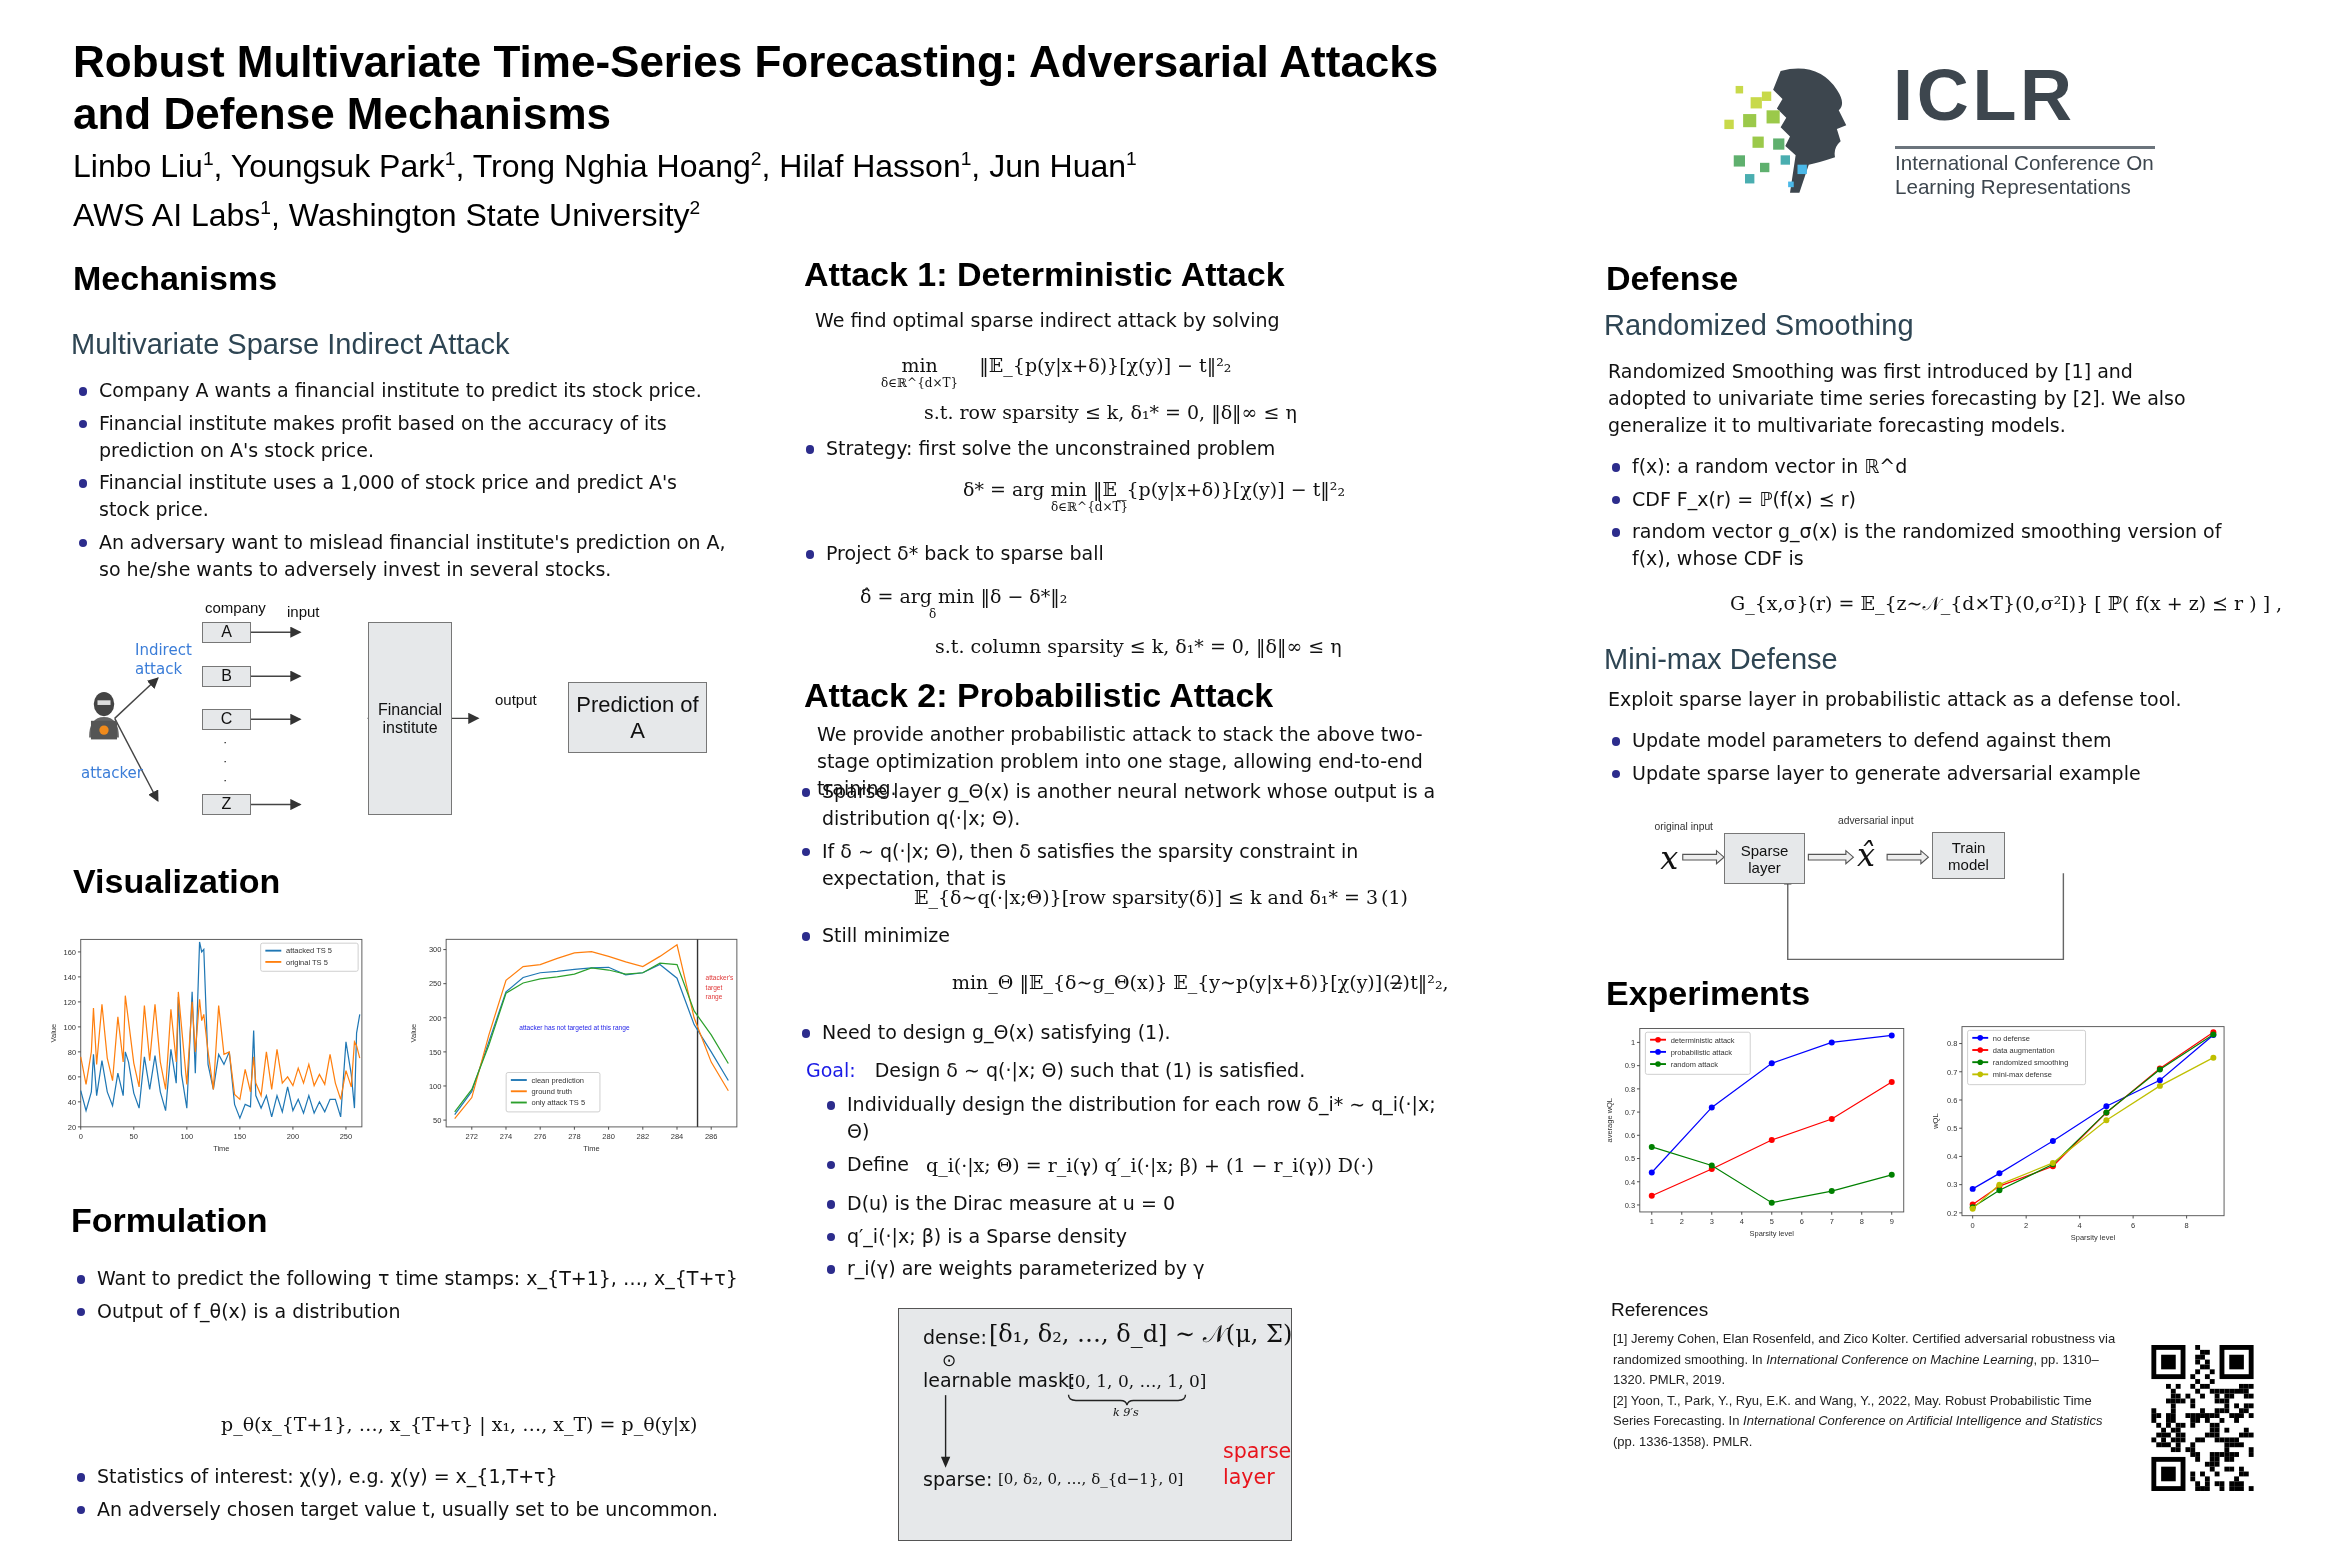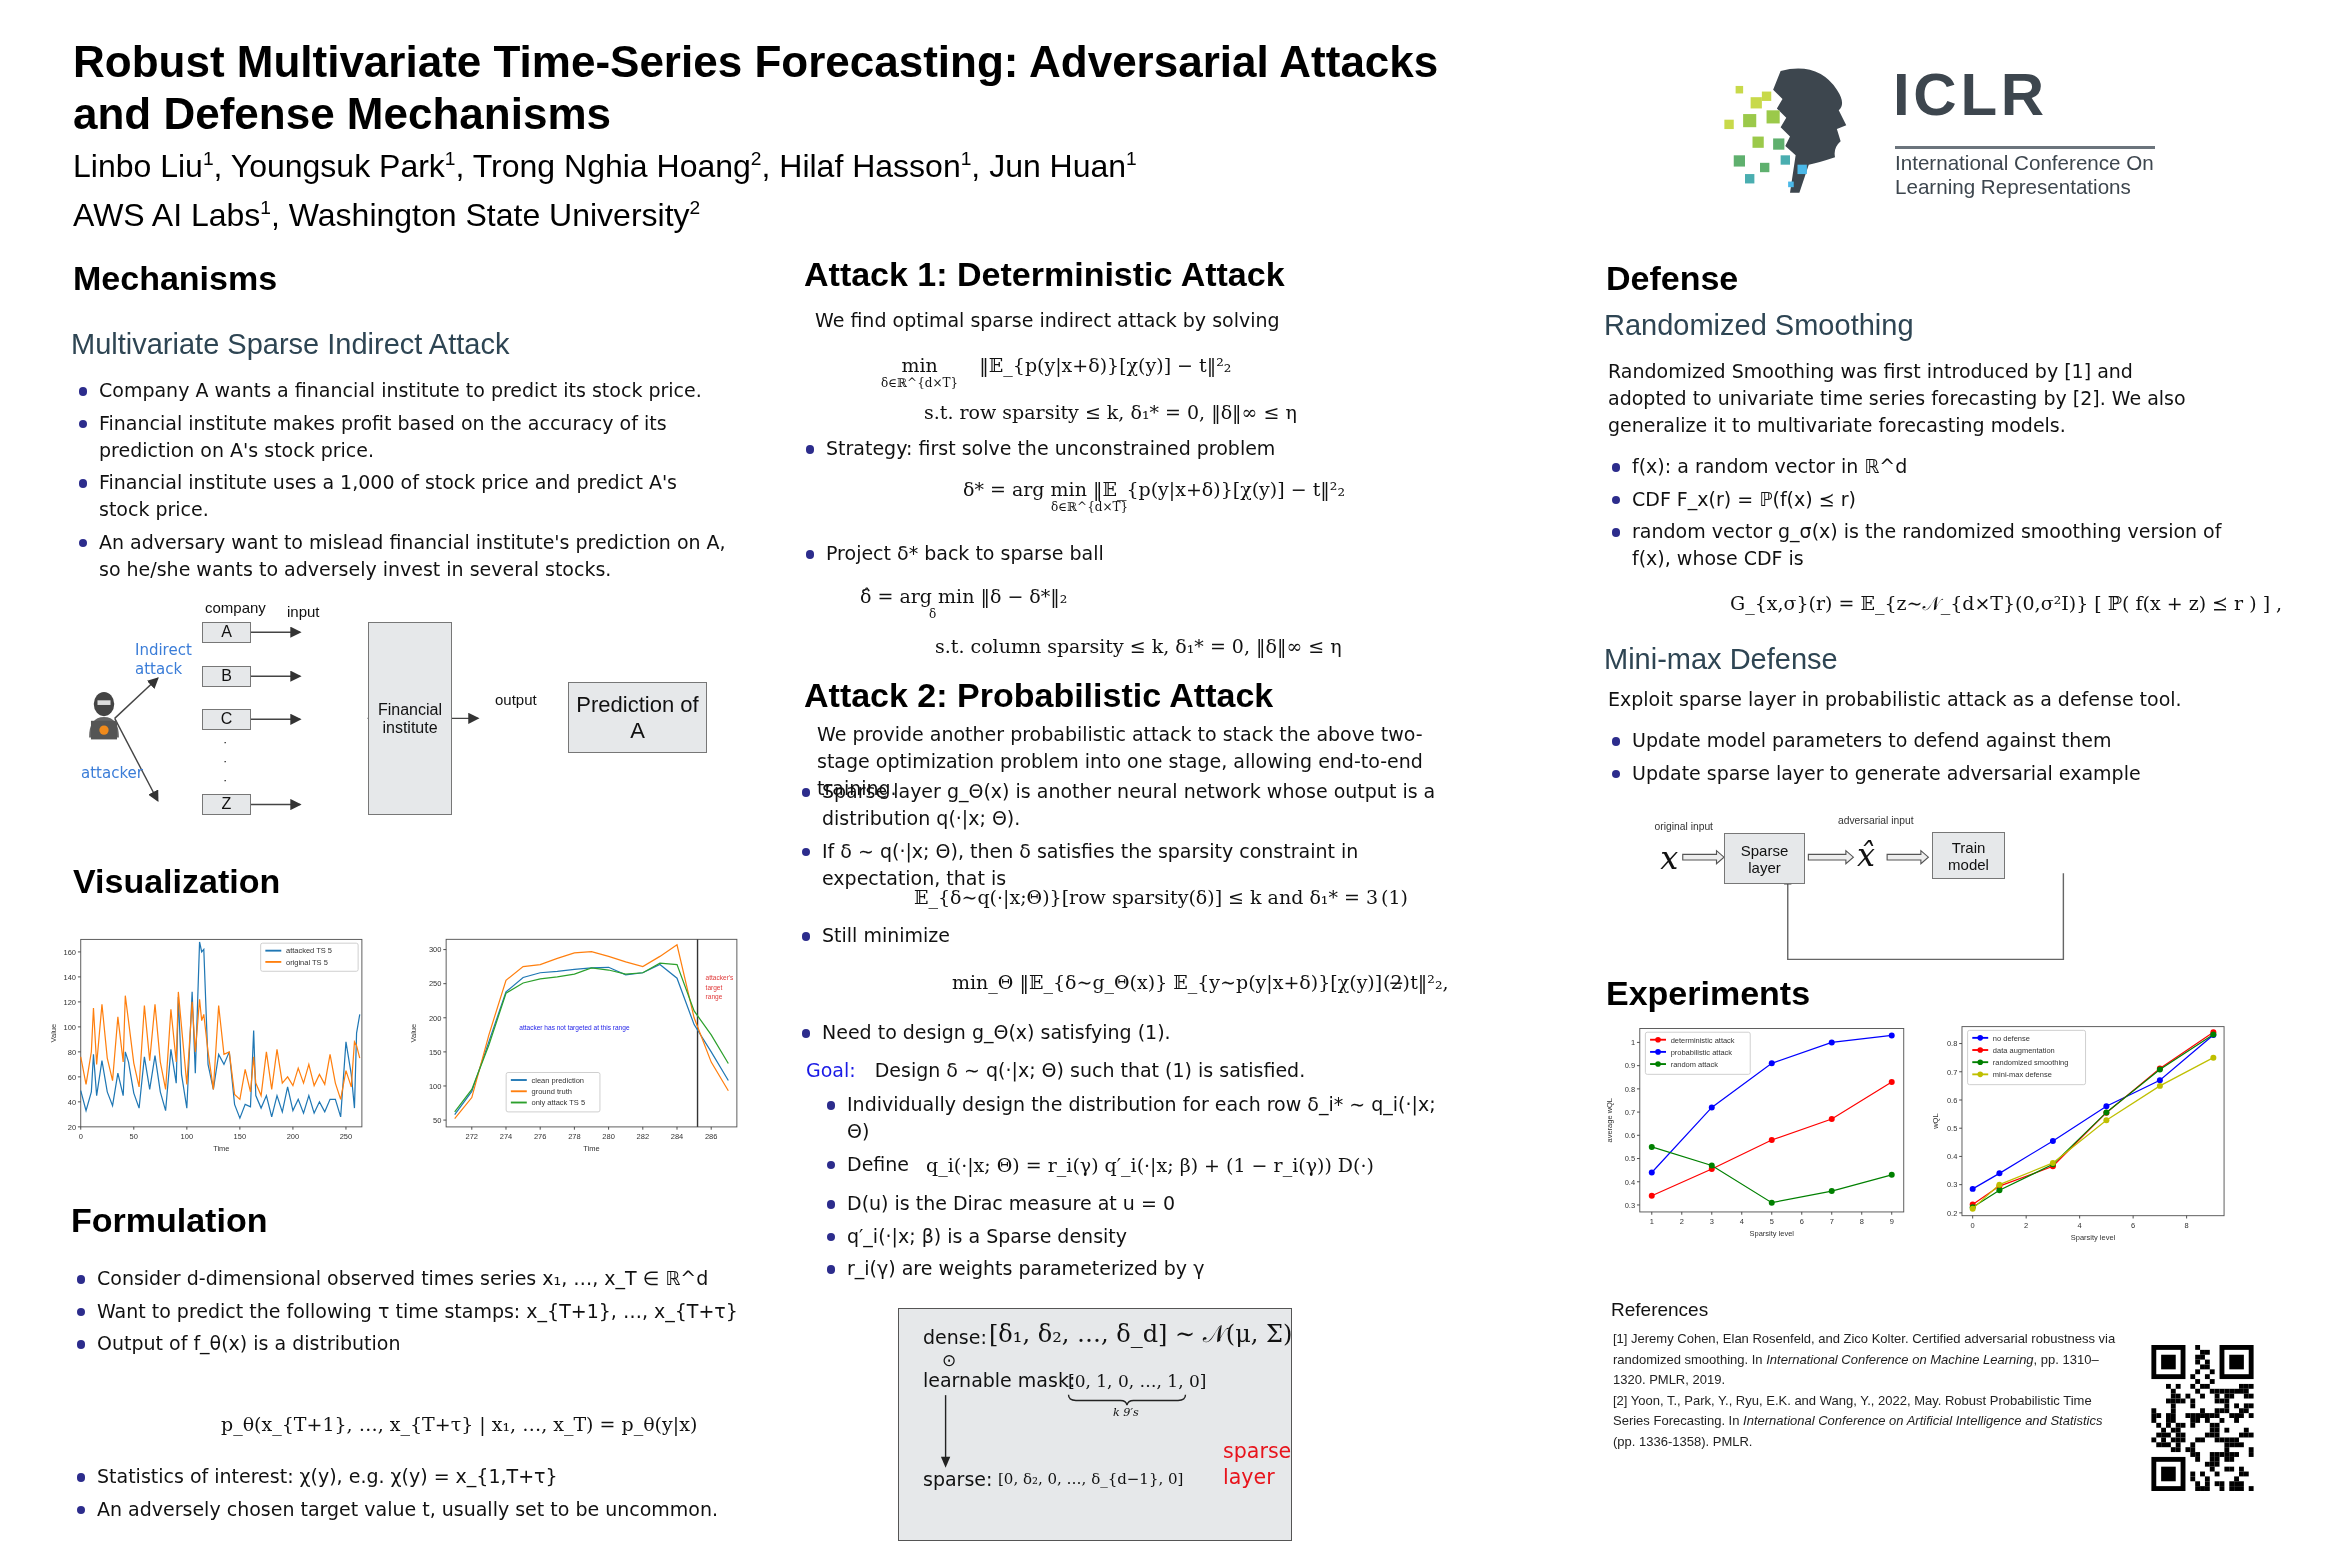--- a/index.html
+++ b/index.html
@@ -58,21 +58,21 @@
       </g>
     <g fill="#4aaeb0">
         <rect x="70" y="110" width="10" height="10"></rect>
         <rect x="32" y="130" width="10" height="10"></rect>
       </g>
     <g fill="#4bb8e8">
         <rect x="88" y="120" width="10" height="10"></rect>
         <rect x="78" y="138" width="6" height="6"></rect>
       </g>
   </svg>
-  <div class="abs" style="left:178px; top:0px; font-size:60px; font-weight:bold; color:#3d464e; letter-spacing:3.7px; line-height:86px;">ICLR</div>
+  <div class="abs" style="left:178px; top:0px; font-size:72px; font-weight:bold; color:#3d464e; letter-spacing:3.7px; line-height:86px;">ICLR</div>
   <div class="abs" style="left:180px; top:94px; width:260px; height:2.8px; background:#6b747c;"></div>
   <div class="abs" style="left:180px; top:99px; font-size:20.6px; color:#3d464e; line-height:24px;">
     <div>International Conference On</div>
     <div>Learning Representations</div>
   </div>
 </div>
 
 <div class="abs h1" style="left:73px; top:259px;">Mechanisms</div>
 <div class="abs h2" style="left:71px; top:328px;">Multivariate Sparse Indirect Attack</div>
 <ul class="abs bl body" style="left:75px; top:377px; width:656px;">
@@ -219,21 +219,20 @@
       <text x="137" y="165" font-size="8" fill="#333">clean prediction</text>
       <line x1="115" x2="132" y1="174" y2="174" stroke="#ff7f0e" stroke-width="2"></line>
       <text x="137" y="177" font-size="8" fill="#333">ground truth</text>
       <line x1="115" x2="132" y1="186" y2="186" stroke="#2ca02c" stroke-width="2"></line>
       <text x="137" y="189" font-size="8" fill="#333">only attack TS 5</text>
     </g>
   </svg>
 
 <div class="abs h1" style="left:71px; top:1201px;">Formulation</div>
 <ul class="abs bl body" style="left:73px; top:1265px; width:675px;">
-  <li>Consider d-dimensional observed times series x₁, …, x_T ∈ ℝ^d</li>
   <li>Want to predict the following τ time stamps: x_{T+1}, …, x_{T+τ}</li>
   <li>Output of f_θ(x) is a distribution</li>
 </ul>
 <div class="abs math" style="left:221px; top:1413px;">p_θ(x_{T+1}, …, x_{T+τ} | x₁, …, x_T) = p_θ(y|x)</div>
 <ul class="abs bl body" style="left:73px; top:1463px; width:675px;">
   <li>Statistics of interest: χ(y), e.g. χ(y) = x_{1,T+τ}</li>
   <li>An adversely chosen target value t, usually set to be uncommon.</li>
 </ul>
 
 <div class="abs h1" style="left:804px; top:255px;">Attack 1: Deterministic Attack</div>

